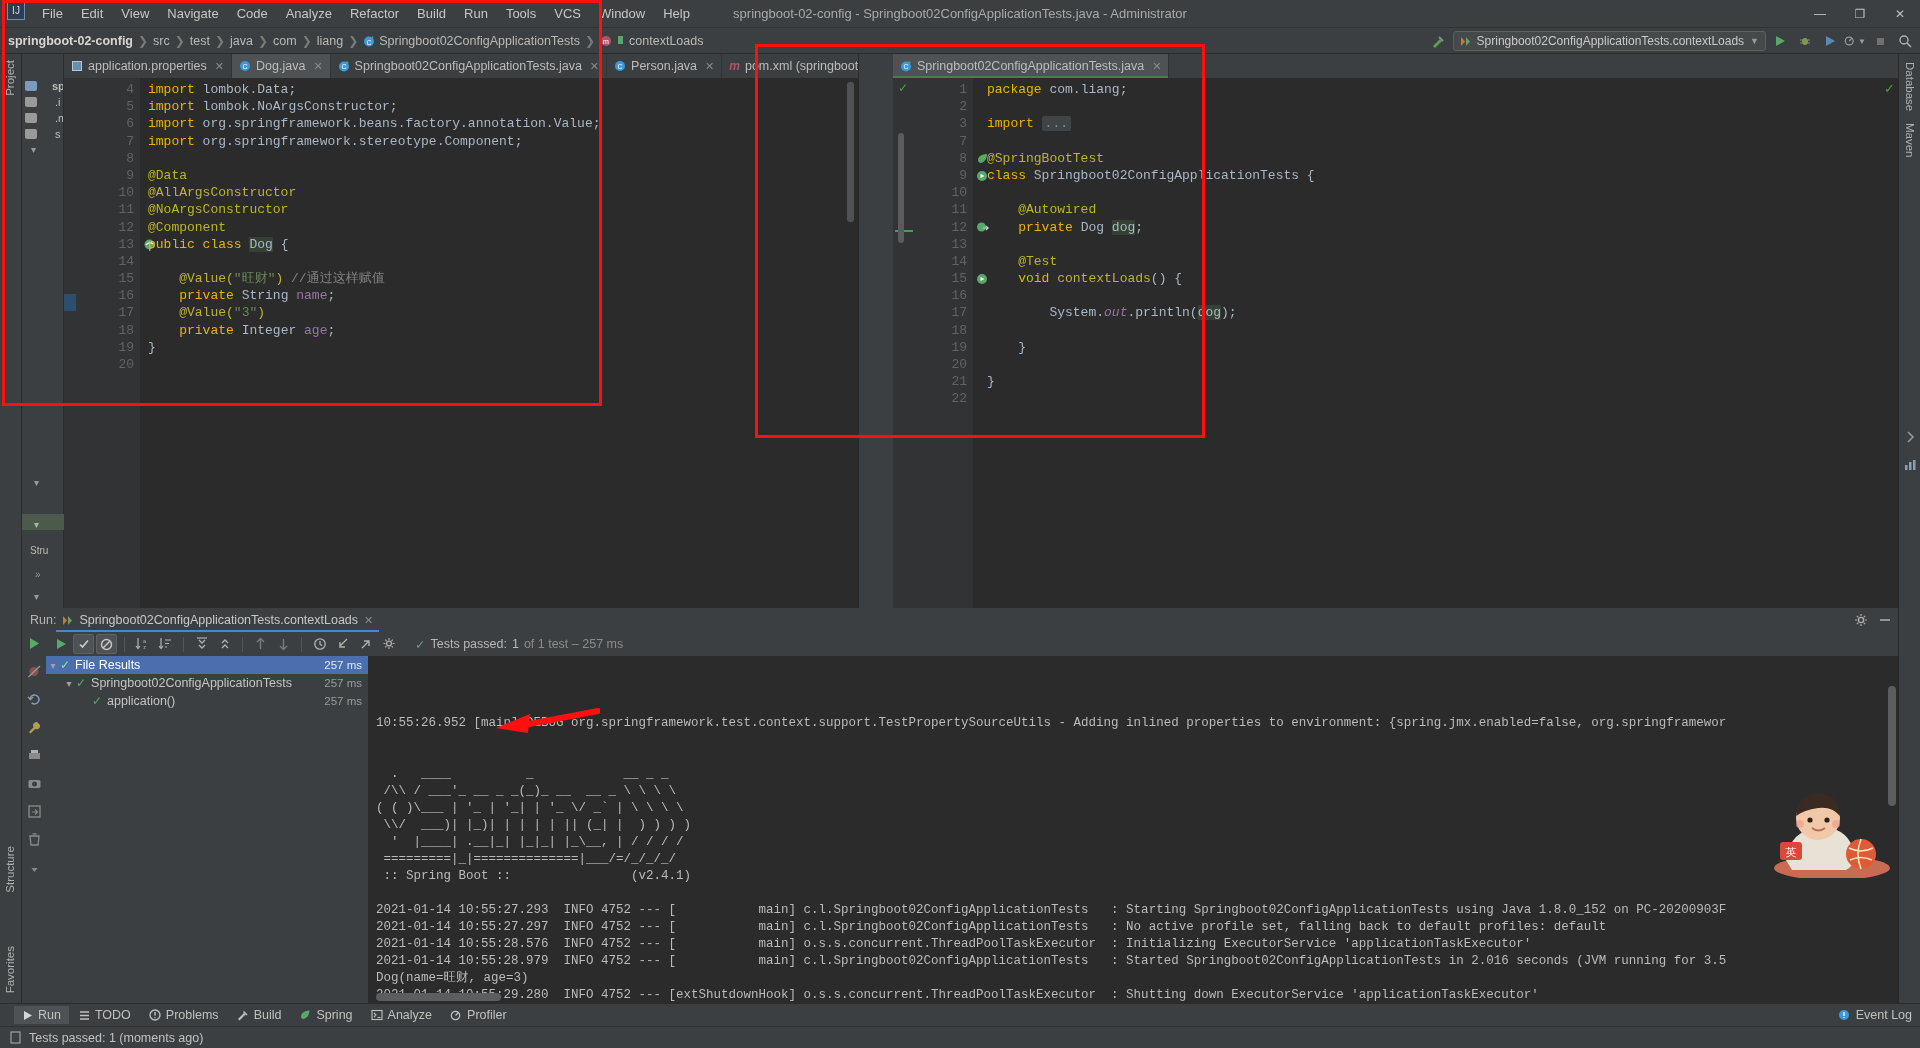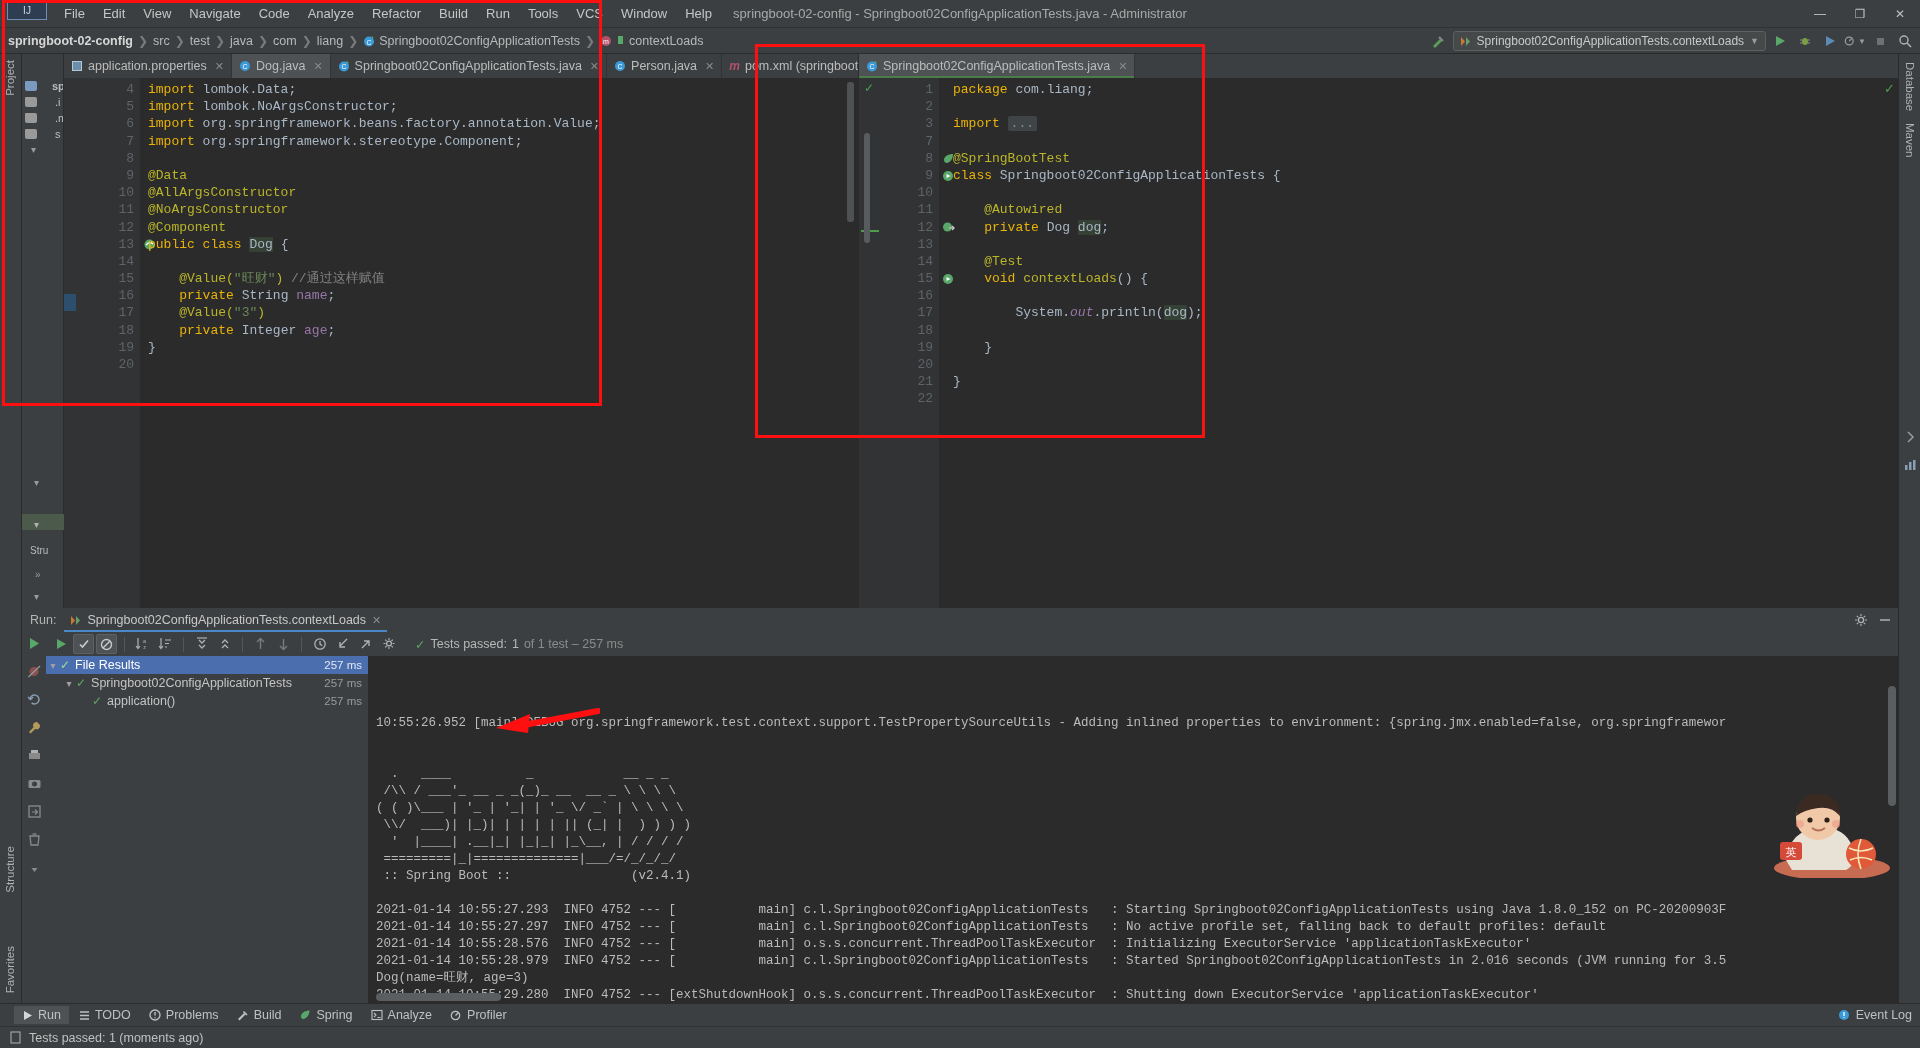--- a/index.html
+++ b/index.html
@@ -11,21 +11,21 @@
     overflow: hidden;
   }
   .app { position: relative; width: 1920px; height: 1048px; }
 
   
   .titlebar {
     height: 28px; background: #3c3f41; display: flex; align-items: center;
     border-bottom: 1px solid #323232; position: relative;
   }
   .ij-logo {
-    width: 40px; height: 18px; margin: 0 8px 6px 7px; border: 1px solid #6f8cb5;
+    width: 18px; height: 18px; margin: 0 8px 6px 7px; border: 1px solid #6f8cb5;
     background: #2f3d52; color: #cfd8e8; font-size: 10px; line-height: 16px;
     text-align: center; font-family: "Liberation Sans", sans-serif; flex: 0 0 auto;
   }
   .menu { display: flex; align-items: center; gap: 0px; }
   .menu-item {
     font-size: 13px; color: #c6c6c6; padding: 4px 9px; white-space: nowrap;
   }
   .win-title {
     position: absolute; left: 0; right: 0; text-align: center;
     font-size: 13px; color: #a9a9a9; pointer-events: none;
@@ -51,21 +51,21 @@
   .tbtn { width: 22px; height: 20px; display: flex; align-items: center; justify-content: center; }
 
   
   .editor-area { position: absolute; top: 54px; left: 0; right: 0; bottom: 440px; display: flex; }
 
   .project-pane { width: 42px; background: #3c3f41; border-right: 1px solid #2b2b2b; position: relative; }
   .pp-row { display: flex; align-items: center; gap: 15px; font-size: 11px; color: #bdbdbd; padding: 2px 3px; white-space: nowrap; overflow: hidden; }
   .folder { width: 12px; height: 10px; background: #9a9a9a; border-radius: 1px 2px 2px 2px; flex: 0 0 auto; }
   .folder.blue { background: #7a9bbf; }
 
-  .editors { flex: 1; display: flex; min-width: 0; }
+  .editors { flex: 1; display: flex; min-width: 0; gap: 34px; }
   .pane { display: flex; flex-direction: column; min-width: 0; }
   .pane.left { width: 795px; border-right: 1px solid #2b2b2b; }
   .pane.right { flex: 1; }
 
   .tabs {
     height: 24px; background: #3c3f41; display: flex; align-items: stretch;
     overflow: hidden; flex: 0 0 auto;
   }
   .tab {
     display: flex; align-items: center; gap: 5px; padding: 0 7px;
@@ -101,21 +101,21 @@
   .hl { background: #344134; }
   .folded { background: #3f4547; color: #8a8a8a; border-radius: 2px; padding: 0 3px; }
 
   .scroll-col { width: 14px; background: #2b2b2b; flex: 0 0 auto; position: relative; }
   .sc-thumb { position: absolute; left: 3px; width: 7px; background: #4e5254; border-radius: 3px; }
   .ok-check { position: absolute; right: 3px; top: 3px; color: #4c9e4c; font-size: 13px; }
 
   
   .runwin { position: absolute; left: 22px; right: 22px; bottom: 45px; top: 608px;
     background: #3c3f41; display: flex; flex-direction: column; }
-  .run-header { height: 24px; display: flex; align-items: center; gap: 8px; padding-left: 8px; position: relative; }
+  .run-header { height: 24px; display: flex; align-items: center; gap: 0; padding-left: 8px; position: relative; }
   .run-label { font-size: 12.5px; color: #b4b4b4; }
   .run-tab {
     display: flex; align-items: center; gap: 6px; font-size: 12.5px; color: #c8c8c8;
     padding: 3px 6px; box-shadow: inset 0 -2px 0 #4a88c7; height: 24px; align-self: stretch;
   }
   .run-header-right { position: absolute; right: 6px; top: 0; height: 24px; display: flex; align-items: center; gap: 10px; }
 
   .run-body { flex: 1; display: flex; min-height: 0; }
   .run-left-icons { width: 24px; background: #3c3f41; display: flex; flex-direction: column; align-items: center; gap: 13px; padding-top: 4px; }
   .run-main { flex: 1; display: flex; flex-direction: column; min-width: 0; }

